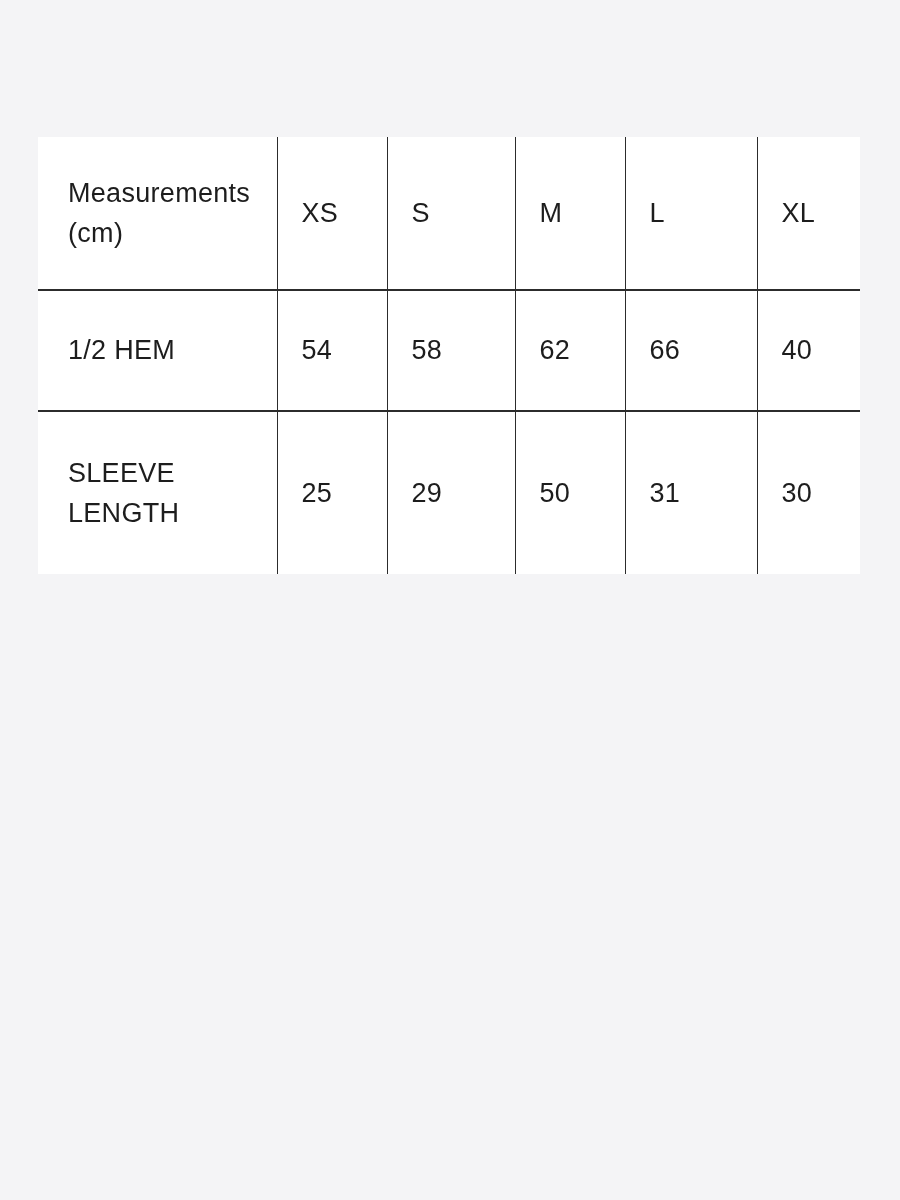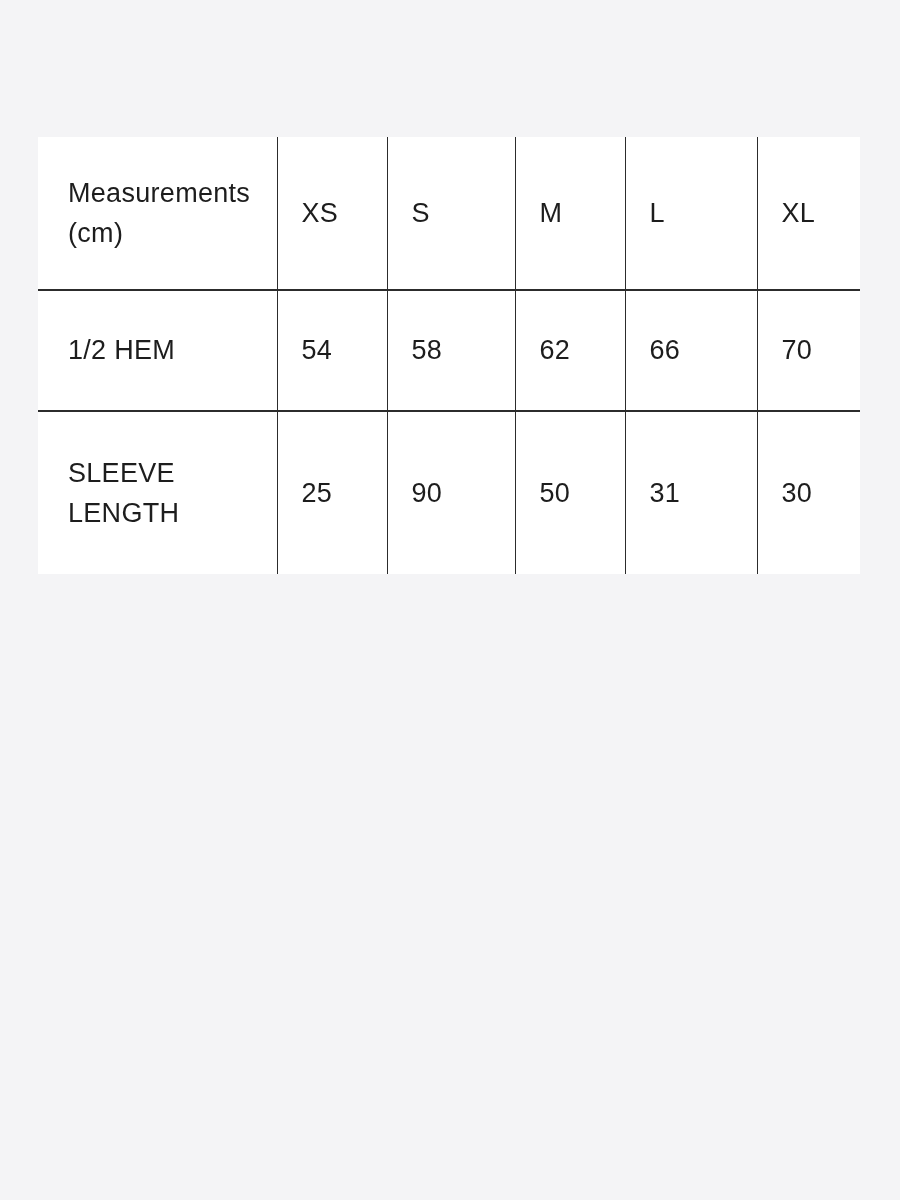--- a/index.html
+++ b/index.html
@@ -80,28 +80,28 @@
         <td>XL</td>
       </tr>
 
 
       <tr class="r-2">
         <td>1/2 HEM</td>
         <td>54</td>
         <td>58</td>
         <td>62</td>
         <td>66</td>
-        <td>70</td>
+        <td>40</td>
       </tr>
 
       <tr class="r-3">
         <td>SLEEVE
 LENGTH</td>
         <td>25</td>
-        <td>90</td>
+        <td>29</td>
         <td>50</td>
         <td>31</td>
         <td>30</td>
       </tr>
 
     </tbody>
   </table>
 </div>
 
 </body></html>

